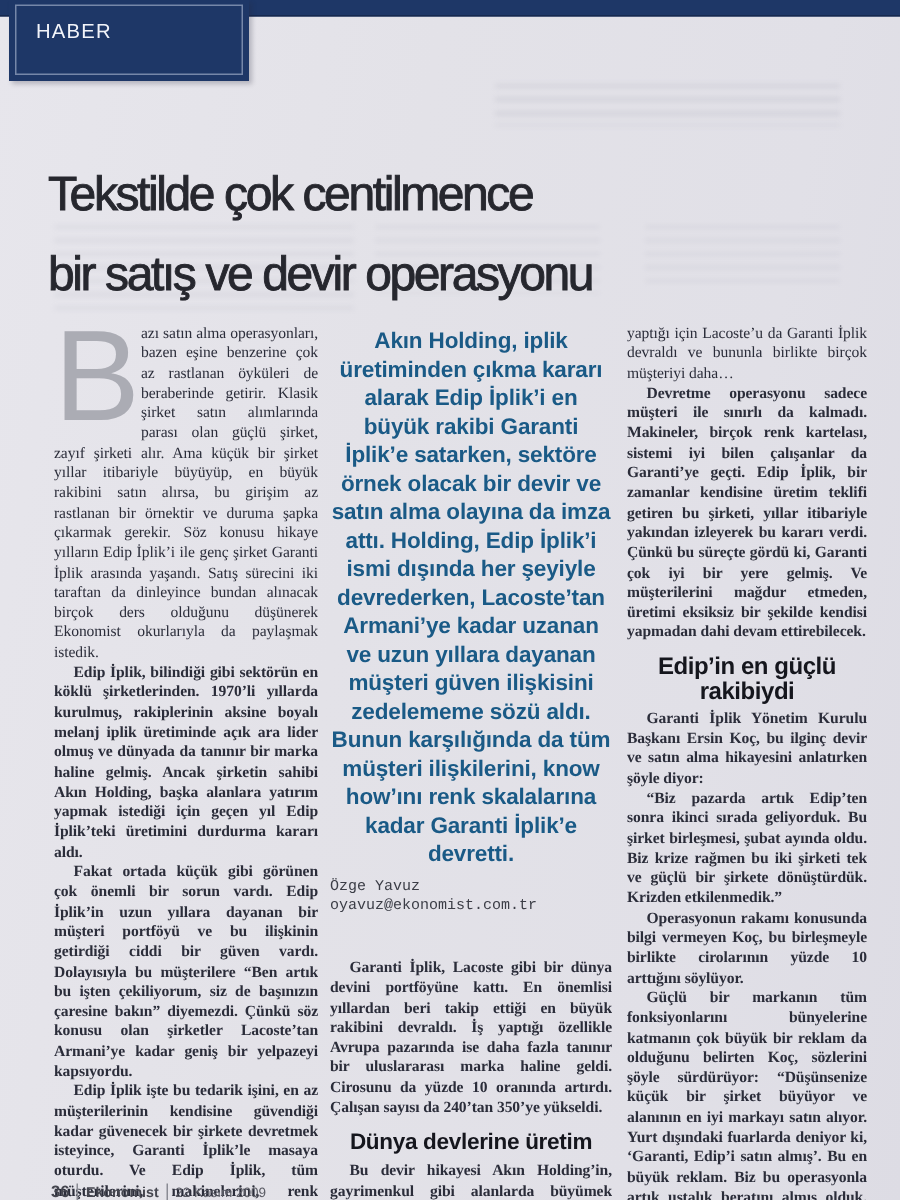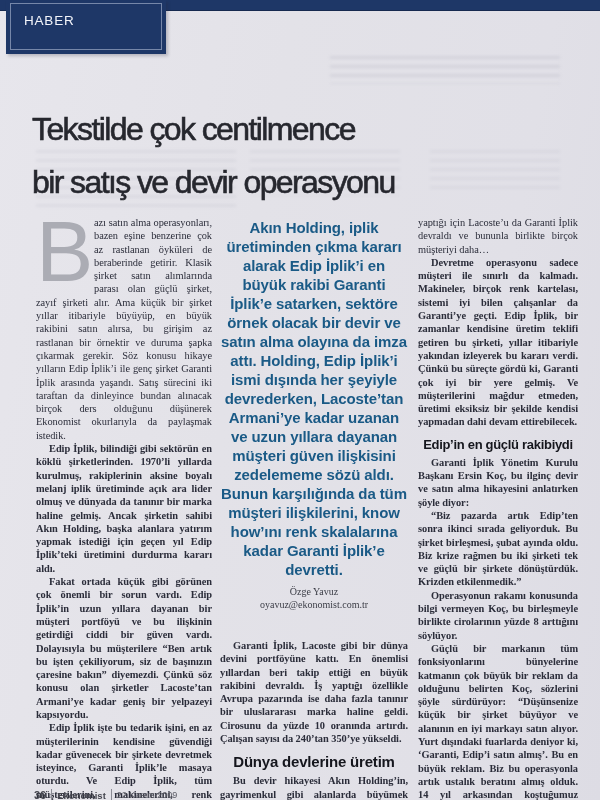--- a/index.html
+++ b/index.html
@@ -32,24 +32,24 @@
   .c1{width:176px;margin-right:8px;}
   .c2{width:188px;margin-right:10px;}
   .c3{width:160px;}
   p.body{margin:0;font-family:"Liberation Serif",serif;font-size:10.4px;line-height:13.3px;
     text-align:justify;color:#2b2d3a;letter-spacing:-.05px;}
   p.indent{text-indent:13px;font-weight:bold;}
   .dropcap{float:left;font-family:"Liberation Sans",sans-serif;font-size:86px;line-height:64px;
     height:64px;width:54px;color:#abacb4;margin:3px 4px 0 0;overflow:hidden;}
   h2.subhead{font-family:"Liberation Sans",sans-serif;font-weight:bold;color:#15161d;
     font-size:15px;line-height:17px;text-align:center;margin:8px 0 4px;letter-spacing:-.2px;}
-  .c3 h2.subhead{font-size:13px;margin:7px 0 3px;letter-spacing:-.3px;}
+  .c3 h2.subhead{font-size:16px;margin:7px 0 3px;letter-spacing:-.3px;}
   .standfirst{margin:2px 0 6px;font-weight:bold;font-size:15px;line-height:19px;
     text-align:center;color:#1a5a86;letter-spacing:-.1px;}
-  .byline{text-align:center;font-family:Liberation Serif, serif;font-size:10px;
+  .byline{text-align:left;font-family:Liberation Mono, monospace;font-size:10px;
     line-height:13px;color:#3b3d46;margin:2px 0 28px;}
   
   .footer{position:absolute;left:34px;top:789px;z-index:2;display:flex;align-items:flex-start;
     font-size:10px;color:#45464f;line-height:13px;}
   .footer .pg{font-weight:bold;font-size:11px;}
   .footer .sep{display:inline-block;width:1px;height:12px;background:#8a8b94;margin:0 5px;}
   .footer .mag{font-weight:bold;font-size:9.5px;}
   .footer .date{font-size:9px;color:#5a5b64;}
 </style>
 </head>
@@ -92,21 +92,21 @@
       <h2 class="subhead">Dünya devlerine üretim</h2>
       <p class="body indent">Bu devir hikayesi Akın Holding’in, gayrimenkul gibi alanlarda büyümek istediğinin tercih edilmesiyle gerçekleşti. Şirket yönetimi makinelerin satışının ardından, bütün müşterilerine artık üretimi Garanti İplik’e devrettiğini duyurdu. En büyük müşterisi Lacoste, melanj iplikte dünya alımını Edip’ten</p>
     </div>
 
     <div class="col c3">
       <p class="body">yaptığı için Lacoste’u da Garanti İplik devraldı ve bununla birlikte birçok müşteriyi daha…</p>
       <p class="body indent">Devretme operasyonu sadece müşteri ile sınırlı da kalmadı. Makineler, birçok renk kartelası, sistemi iyi bilen çalışanlar da Garanti’ye geçti. Edip İplik, bir zamanlar kendisine üretim teklifi getiren bu şirketi, yıllar itibariyle yakından izleyerek bu kararı verdi. Çünkü bu süreçte gördü ki, Garanti çok iyi bir yere gelmiş. Ve müşterilerini mağdur etmeden, üretimi eksiksiz bir şekilde kendisi yapmadan dahi devam ettirebilecek.</p>
       <h2 class="subhead">Edip’in en güçlü rakibiydi</h2>
       <p class="body indent">Garanti İplik Yönetim Kurulu Başkanı Ersin Koç, bu ilginç devir ve satın alma hikayesini anlatırken şöyle diyor:</p>
       <p class="body indent">“Biz pazarda artık Edip’ten sonra ikinci sırada geliyorduk. Bu şirket birleşmesi, şubat ayında oldu. Biz krize rağmen bu iki şirketi tek ve güçlü bir şirkete dönüştürdük. Krizden etkilenmedik.”</p>
-      <p class="body indent">Operasyonun rakamı konusunda bilgi vermeyen Koç, bu birleşmeyle birlikte cirolarının yüzde 8 arttığını söylüyor.</p>
+      <p class="body indent">Operasyonun rakamı konusunda bilgi vermeyen Koç, bu birleşmeyle birlikte cirolarının yüzde 10 arttığını söylüyor.</p>
       <p class="body indent">Güçlü bir markanın tüm fonksiyonlarını bünyelerine katmanın çok büyük bir reklam da olduğunu belirten Koç, sözlerini şöyle sürdürüyor: “Düşünsenize küçük bir şirket büyüyor ve alanının en iyi markayı satın alıyor. Yurt dışındaki fuarlarda deniyor ki, ‘Garanti, Edip’i satın almış’. Bu en büyük reklam. Biz bu operasyonla artık ustalık beratını almış olduk. 14 yıl arkasından koştuğumuz rakibi satın aldık.”</p>
 
     </div>
 
   </div>
 
   <div class="footer">
     <span class="pg">36</span>
     <span class="sep"></span>
     <span class="mag">Ekonomist</span>

